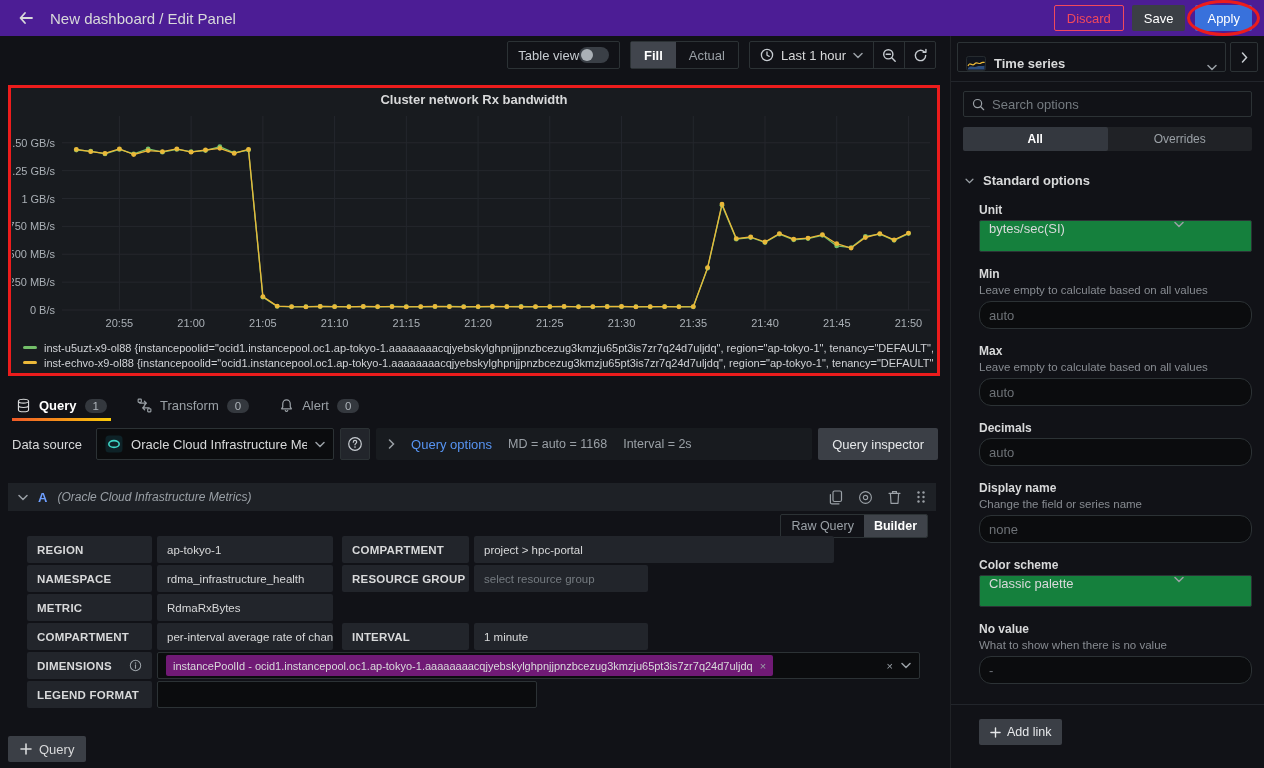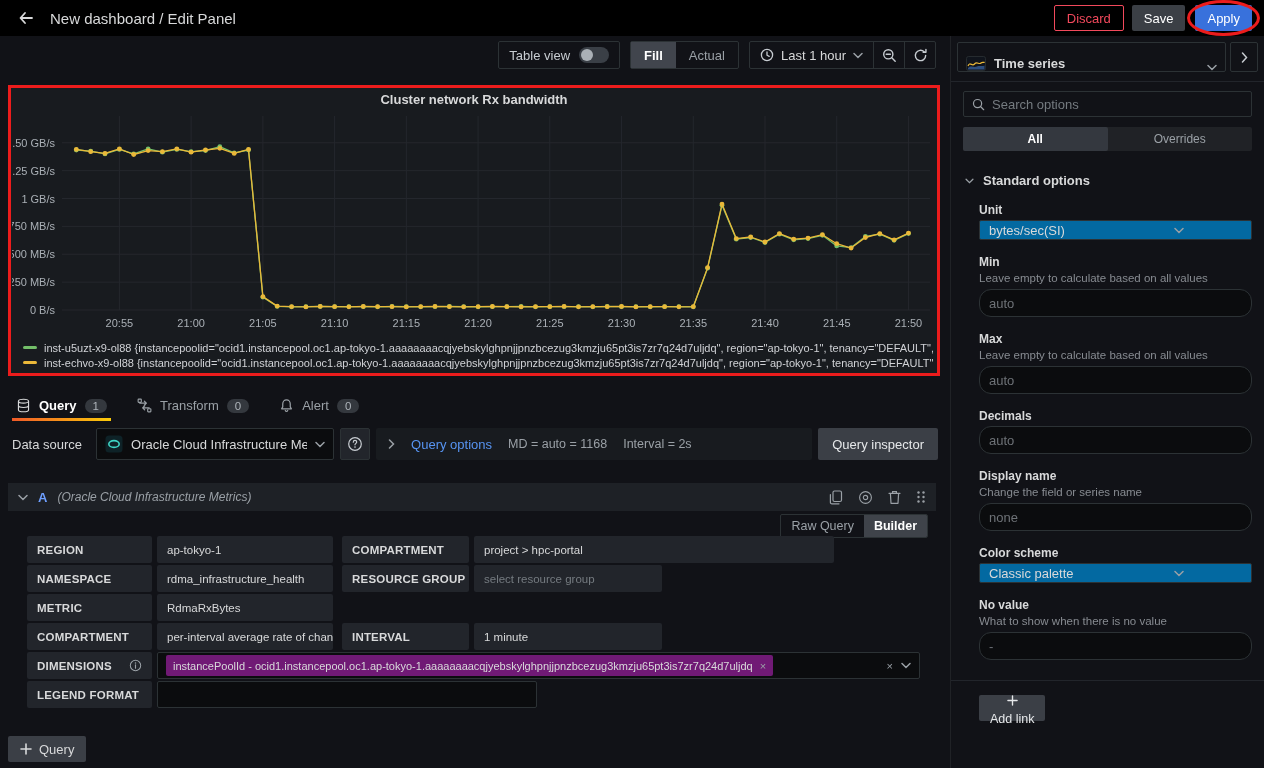--- a/index.html
+++ b/index.html
@@ -5,38 +5,38 @@
   * { box-sizing: border-box; margin: 0; padding: 0; }
   html,body { background:#0b0c0e; }
   body { width:1264px; height:768px; overflow:hidden;
          font-family:"Liberation Sans","DejaVu Sans",sans-serif; color:#d8d9da; }
   .screen { position:relative; width:1264px; height:768px; background:#111217; overflow:hidden; }
 
   svg { display:block; }
   .icon { flex:none; display:flex; align-items:center; justify-content:center; }
 
   
-  .topbar { position:absolute; top:0; left:0; right:0; height:36px; background:#000000;
+  .topbar { position:absolute; top:0; left:0; right:0; height:36px; background:#4c1d95;
             display:flex; align-items:center; padding:0 12px; z-index:5; }
   .back-btn { width:28px; height:28px; display:flex; align-items:center; justify-content:center; cursor:pointer; }
   .tb-title { font-size:15px; color:#d8d9da; margin-left:10px; }
   .tb-spacer { flex:1; }
   .btn { height:26px; display:inline-flex; align-items:center; justify-content:center;
          padding:0 12px; border-radius:2px; font-size:13px; font-weight:500; border:none; cursor:pointer; }
   .btn-discard { background:transparent; border:1px solid #f2495c; color:#f2495c; margin-right:8px; }
   .btn-save { background:#3b3f45; color:#ffffff; margin-right:10px; }
   .btn-apply { background:#3871dc; color:#ffffff; position:relative; }
   .apply-ellipse { position:absolute; left:-8px; right:-8px; top:-5px; bottom:-5px;
                    border:3px solid #ec1c1c; border-radius:50%; pointer-events:none; }
 
   
   .toolbar { position:absolute; top:41px; left:0; width:948px; height:28px;
              display:flex; justify-content:flex-end; align-items:center; gap:10px; padding-right:12px; }
   .tb-box { display:flex; align-items:center; height:28px; border:1px solid #2c3235; border-radius:2px; background:#111217; }
-  .tableview { padding:0 10px; gap:9px; font-size:13px; color:#c7ccd1; }
+  .tableview { padding:0 10px; font-size:13px; color:#c7ccd1; }
   .toggle { width:30px; height:16px; border-radius:9px; background:#3a3f46; position:relative; cursor:pointer; }
   .toggle::after { content:""; position:absolute; left:2px; top:2px; width:12px; height:12px; border-radius:50%; background:#aab0b6; }
   .seg { height:26px; display:flex; align-items:center; padding:0 13px; font-size:13px; color:#9aa0a6; cursor:pointer; }
   .seg.active { background:#41454d; color:#ffffff; font-weight:700; }
   .time-seg { height:26px; display:flex; align-items:center; gap:7px; padding:0 10px; font-size:13px; color:#d8d9da; cursor:pointer; }
   .tb-divider { width:1px; height:26px; background:#2c3235; }
   .icon-seg { width:30px; height:26px; display:flex; align-items:center; justify-content:center; cursor:pointer; }
 
   
   .panel-wrap { position:absolute; left:8px; top:85px; width:932px; height:291px;
@@ -87,21 +87,21 @@
 
   .fields { position:absolute; top:536px; left:27px; width:911px; }
   .f-row { display:flex; gap:5px; margin-bottom:2px; height:27px; }
   .f-row + .f-row { }
   .cell { background:#22252b; border-radius:2px; display:flex; align-items:center; padding:0 10px;
           font-size:11.5px; color:#d8d9da; height:27px; white-space:nowrap; overflow:hidden; }
   .cell.lbl { width:125px; font-weight:600; letter-spacing:0.2px; }
   .cell.lbl2 { width:127px; font-weight:600; letter-spacing:0.2px; margin-left:4px; }
   .cell.val1 { width:176px; font-weight:400; cursor:pointer; }
   .cell.val-wide { width:360px; font-weight:400; cursor:pointer; }
-  .cell.val-rg { width:188px; color:#757b80; cursor:pointer; }
+  .cell.val-rg { width:174px; color:#757b80; cursor:pointer; }
   .dim-input { width:763px; height:27px; border:1px solid #2c3235; background:#0b0c0e; border-radius:2px;
                display:flex; align-items:center; padding:0 8px; gap:8px; cursor:text; }
   .chip { background:#701a75; border-radius:2px; height:21px; display:flex; align-items:center; gap:7px;
           padding:0 7px; font-size:11px; color:#d8d9da; white-space:nowrap; }
   .chip-x { color:#9aa0a6; font-size:11px; cursor:pointer; }
   .dim-spacer { flex:1; }
   .lf-input { width:380px; height:27px; border:1px solid #2c3235; background:#0b0c0e; border-radius:2px;
               color:#d8d9da; font-size:12px; padding:0 8px; font-family:inherit; }
   .lbl-info { margin-left:auto; }
 
@@ -124,29 +124,29 @@
   .search-box input { flex:1; background:transparent; border:none; color:#d8d9da; font-size:13px; font-family:inherit; }
   .search-box input::placeholder { color:#757b80; }
   .sb-tabs { margin:10px 12px 0 12px; height:24px; display:flex; background:#202226; border-radius:2px; }
   .sb-tab { flex:1; display:flex; align-items:center; justify-content:center; font-size:12px; color:#9aa0a6; cursor:pointer; }
   .sb-tab.active { background:#34383f; color:#ffffff; font-weight:700; border-radius:2px; }
   .section-header { display:flex; align-items:center; gap:9px; margin:22px 12px 0 14px;
                     font-size:13px; font-weight:700; color:#d8d9da; cursor:pointer; }
   .field { margin:15px 12px 0 28px; }
   .f-label { font-size:12px; font-weight:600; color:#d8d9da; margin-bottom:3px; }
   .f-help { font-size:11.5px; color:#878b91; margin-bottom:5px; }
-  .f-select { height:20px; border:1px solid #2c3235; border-radius:2px; background:#0369a1;
-              display:flex; align-items:center; padding:0 9px; cursor:pointer; }
+  .f-select { height:32px; border:1px solid #2c3235; border-radius:2px; background:#15803d;
+              display:flex; align-items:flex-start; padding:0 9px; cursor:pointer; }
   .f-select span { flex:1; font-size:13px; color:#d8d9da; }
   .f-input { width:100%; height:28px; border:1px solid #2c3235; border-radius:12px; background:#0b0c0e;
              color:#d8d9da; font-size:13px; padding:0 9px; font-family:inherit; }
   .f-input::placeholder { color:#6e7277; }
   .btn-addlink { margin:14px 12px 0 28px; height:26px; padding:0 11px; background:#3b3f46; border:none;
                  border-radius:2px; color:#e6e8ea; font-size:12.5px; display:inline-flex; align-items:center;
-                 gap:6px; cursor:pointer; font-family:inherit;flex-direction:column; }
+                 gap:6px; cursor:pointer; font-family:inherit; }
 </style>
 </head>
 <body>
 
 <div class="screen">
 
   <header class="topbar">
     <div class="back-btn">
       <span class="icon">
         <svg width="18" height="18" viewBox="0 0 18 18">

